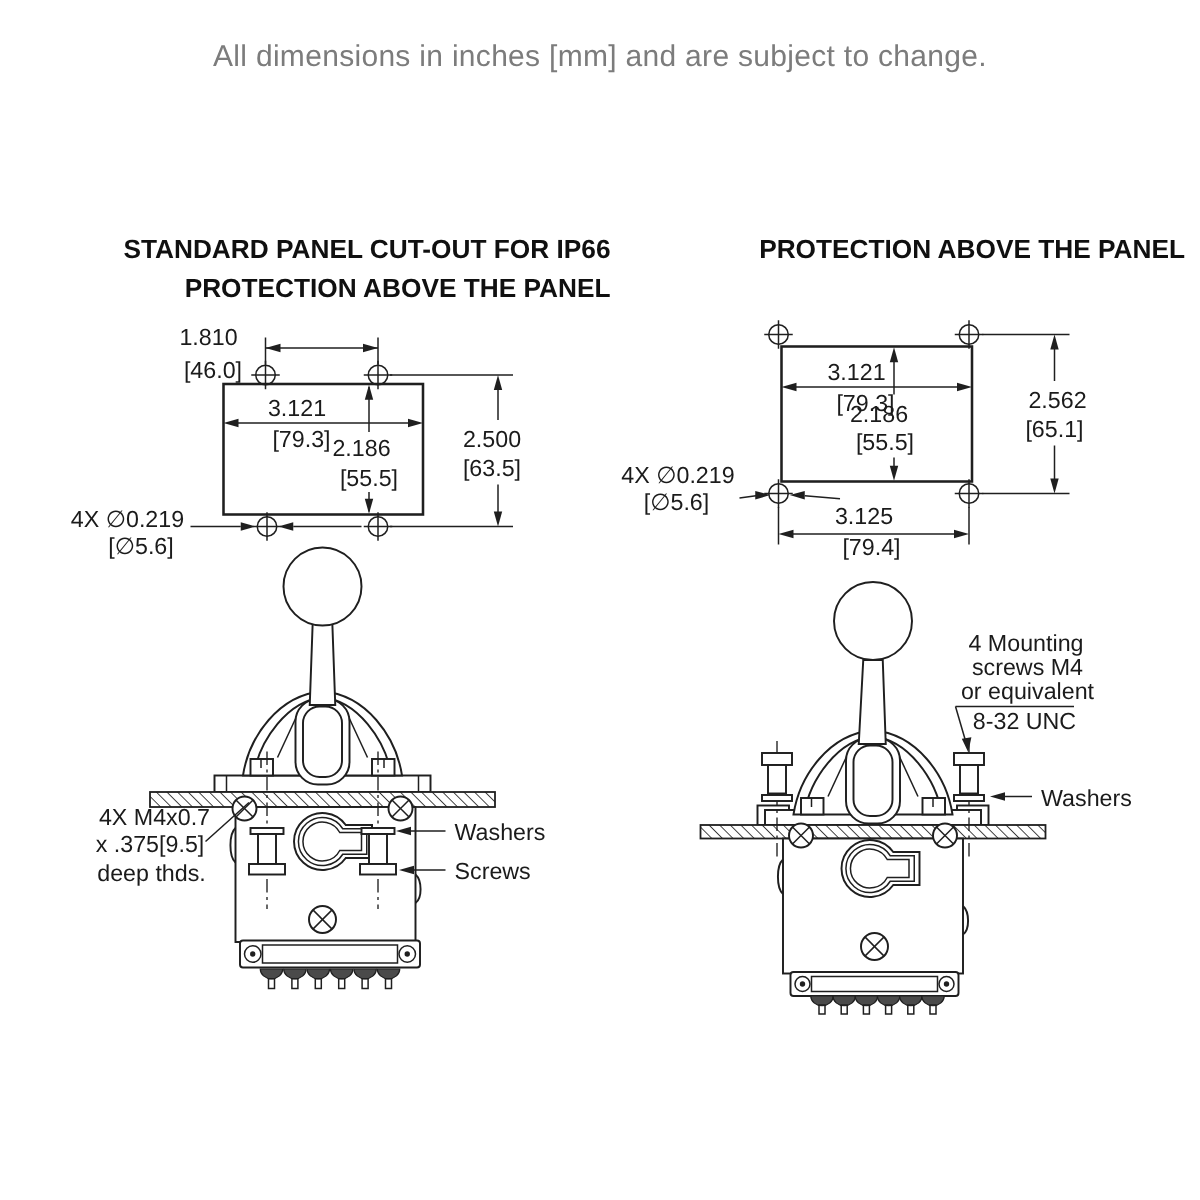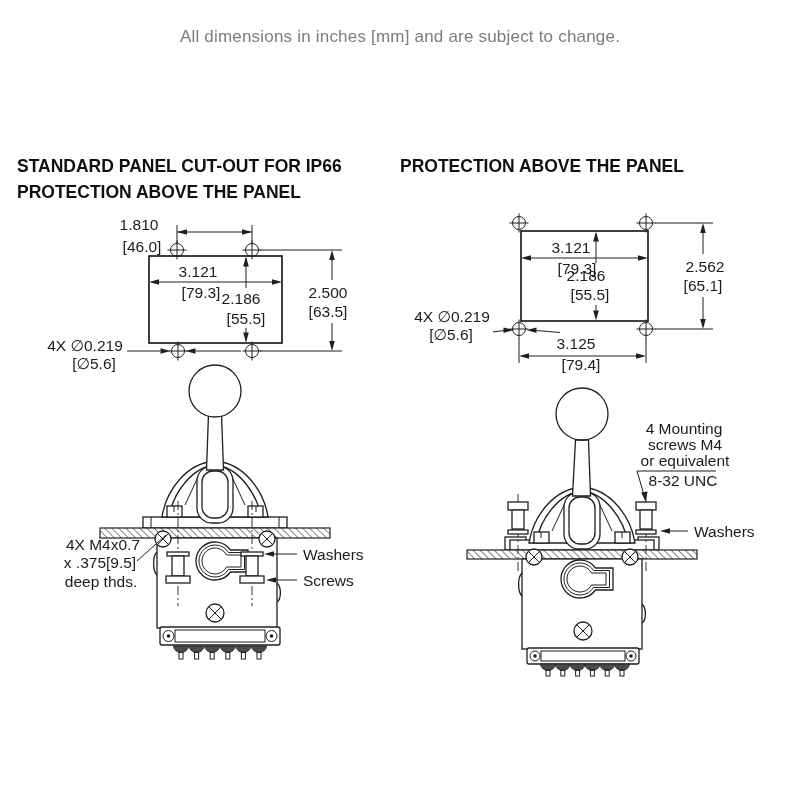--- a/index.html
+++ b/index.html
@@ -1,20 +1,20 @@
 <!DOCTYPE html>
 <html><head>
 <meta charset="utf-8">
 <style>
   html,body{margin:0;padding:0;background:#fff;}
   .canvas{position:relative;width:800px;height:800px;background:#fff;overflow:hidden;
           font-family:"Liberation Sans",sans-serif;}
   .note{position:absolute;left:0;top:27px;width:800px;text-align:center;
-        font-size:17px;color:#7c7c7c;letter-spacing:.2px;}
-  .title{position:absolute;top:153px;width:390px;text-align:left;
+        font-size:20px;color:#7c7c7c;letter-spacing:.2px;}
+  .title{position:absolute;top:153px;width:390px;text-align:right;
          font-weight:bold;font-size:17.5px;line-height:26px;color:#101010;}
   .title.left{left:17px;}
   .title.right{left:400px;}
   svg{position:absolute;left:0;top:0;}
   .ln{fill:none;stroke:#1f1f1f;stroke-width:1.3;}
   .lnthin{fill:none;stroke:#1f1f1f;stroke-width:1;}
   .lnthick{fill:none;stroke:#1f1f1f;stroke-width:1.7;}
   .wh{fill:#ffffff;stroke:#1f1f1f;stroke-width:1.3;}
   .dim{fill:none;stroke:#1f1f1f;stroke-width:1;}
   .arr{fill:#1f1f1f;stroke:none;}

